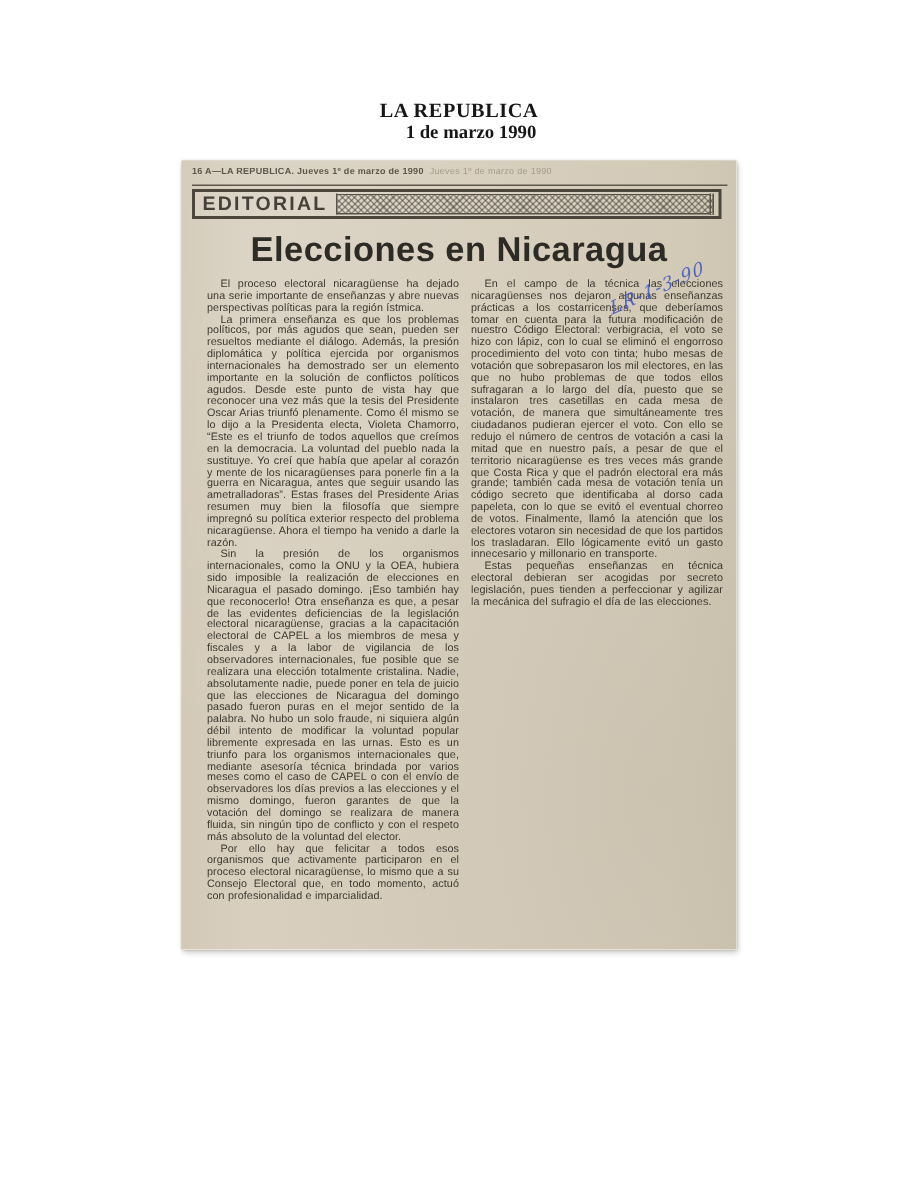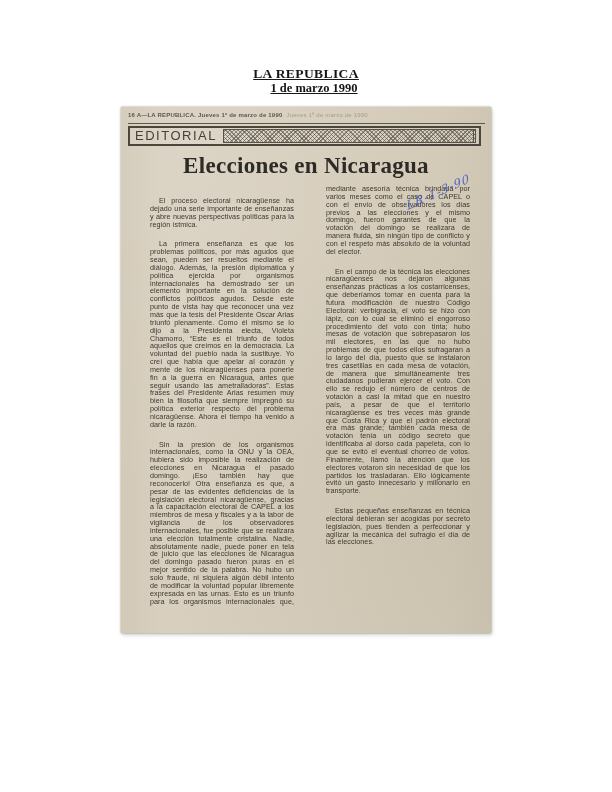--- a/index.html
+++ b/index.html
@@ -17,21 +17,20 @@
   }
   
   .doc-title {
     position: absolute;
     top: 66px;
     left: 0;
     width: 612px;
     text-align: center;
     font-family: "Liberation Serif", serif;
     color: #161616;
-    text-decoration: underline;
   }
   .doc-title .t1 {
     font-size: 13.5px;
     font-weight: bold;
     letter-spacing: 0.4px;
     line-height: 15px;
   }
   .doc-title .t2 {
     font-size: 12.5px;
     font-weight: bold;
@@ -76,21 +75,21 @@
   .editorial-row {
     display: flex;
     align-items: stretch;
     margin: 2px 10px 0 7px;
     height: 16px;
     border: 2px solid #4b463b;
     background: rgba(255,255,255,0.06);
   }
   .editorial-label {
     font-size: 13px;
-    font-weight: normal;
+    font-weight: bold;
     letter-spacing: 1.5px;
     color: #45413a;
     padding: 0 6px 0 5px;
     line-height: 16px;
     white-space: nowrap;
   }
   .pattern-bar {
     flex: 1;
     margin: 1px 3px 1px 0;
     border: 1px solid #57524a;
@@ -101,21 +100,21 @@
   }
 
   .headline {
     margin: 7px 0 0 0;
     text-align: center;
     font-weight: bold;
     font-size: 23px;
     line-height: 26px;
     letter-spacing: 0.3px;
     color: #2d2b26;
-    font-family: Liberation Serif, serif;
+    font-family: Liberation Sans, sans-serif;
   }
 
   .handwritten {
     position: absolute;
     left: 283px;
     top: 78px;
     transform: rotate(-24deg) skewX(-12deg);
     font-family: "DejaVu Serif", serif;
     font-style: italic;
     font-size: 12px;
@@ -133,21 +132,21 @@
     column-fill: auto;
     overflow: hidden;
     text-align: justify;
     font-size: 7.2px;
     line-height: 7.85px;
     color: #3c382f;
     letter-spacing: 0.05px;
     word-spacing: 0.2px;
   }
   .article-columns p {
-    margin: 12px;
+    margin: 0;
     text-indent: 9px;
   }
 </style>
 </head>
 <body>
 
 <div class="doc-page">
 
   <div class="doc-title">
     <div class="t1">LA REPUBLICA</div>
@@ -168,18 +167,19 @@
     <h1 class="headline">
       <span>Elecciones en Nicaragua</span><br>
     </h1>
 
     <div class="handwritten">LR-1-3-90</div>
 
     <div class="article-columns">
         <p>El proceso electoral nicaragüense ha dejado una serie importante de enseñanzas y abre nuevas perspectivas políticas para la región ístmica.</p>
         <p>La primera enseñanza es que los problemas políticos, por más agudos que sean, pueden ser resueltos mediante el diálogo. Además, la presión diplomática y política ejercida por organismos internacionales ha demostrado ser un elemento importante en la solución de conflictos políticos agudos. Desde este punto de vista hay que reconocer una vez más que la tesis del Presidente Oscar Arias triunfó plenamente. Como él mismo se lo dijo a la Presidenta electa, Violeta Chamorro, “Este es el triunfo de todos aquellos que creímos en la democracia. La voluntad del pueblo nada la sustituye. Yo creí que había que apelar al corazón y mente de los nicaragüenses para ponerle fin a la guerra en Nicaragua, antes que seguir usando las ametralladoras”. Estas frases del Presidente Arias resumen muy bien la filosofía que siempre impregnó su política exterior respecto del problema nicaragüense. Ahora el tiempo ha venido a darle la razón.</p>
         <p>Sin la presión de los organismos internacionales, como la ONU y la OEA, hubiera sido imposible la realización de elecciones en Nicaragua el pasado domingo. ¡Eso también hay que reconocerlo! Otra enseñanza es que, a pesar de las evidentes deficiencias de la legislación electoral nicaragüense, gracias a la capacitación electoral de CAPEL a los miembros de mesa y fiscales y a la labor de vigilancia de los observadores internacionales, fue posible que se realizara una elección totalmente cristalina. Nadie, absolutamente nadie, puede poner en tela de juicio que las elecciones de Nicaragua del domingo pasado fueron puras en el mejor sentido de la palabra. No hubo un solo fraude, ni siquiera algún débil intento de modificar la voluntad popular libremente expresada en las urnas. Esto es un triunfo para los organismos internacionales que, mediante asesoría técnica brindada por varios meses como el caso de CAPEL o con el envío de observadores los días previos a las elecciones y el mismo domingo, fueron garantes de que la votación del domingo se realizara de manera fluida, sin ningún tipo de conflicto y con el respeto más absoluto de la voluntad del elector.</p>
+        <p>Por ello hay que felicitar a todos esos organismos que activamente participaron en el proceso electoral nicaragüense, lo mismo que a su Consejo Electoral que, en todo momento, actuó con profesionalidad e imparcialidad.</p>
         <p>En el campo de la técnica las elecciones nicaragüenses nos dejaron algunas enseñanzas prácticas a los costarricenses, que deberíamos tomar en cuenta para la futura modificación de nuestro Código Electoral: verbigracia, el voto se hizo con lápiz, con lo cual se eliminó el engorroso procedimiento del voto con tinta; hubo mesas de votación que sobrepasaron los mil electores, en las que no hubo problemas de que todos ellos sufragaran a lo largo del día, puesto que se instalaron tres casetillas en cada mesa de votación, de manera que simultáneamente tres ciudadanos pudieran ejercer el voto. Con ello se redujo el número de centros de votación a casi la mitad que en nuestro país, a pesar de que el territorio nicaragüense es tres veces más grande que Costa Rica y que el padrón electoral era más grande; también cada mesa de votación tenía un código secreto que identificaba al dorso cada papeleta, con lo que se evitó el eventual chorreo de votos. Finalmente, llamó la atención que los electores votaron sin necesidad de que los partidos los trasladaran. Ello lógicamente evitó un gasto innecesario y millonario en transporte.</p>
         <p>Estas pequeñas enseñanzas en técnica electoral debieran ser acogidas por secreto legislación, pues tienden a perfeccionar y agilizar la mecánica del sufragio el día de las elecciones.</p>
       </div>
 
   </div>
 </div>
 
 </body></html>

